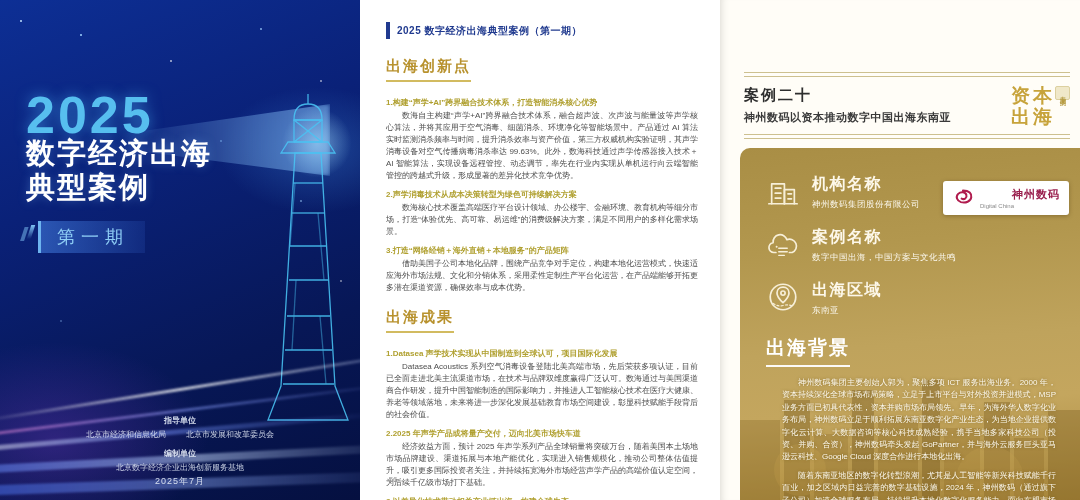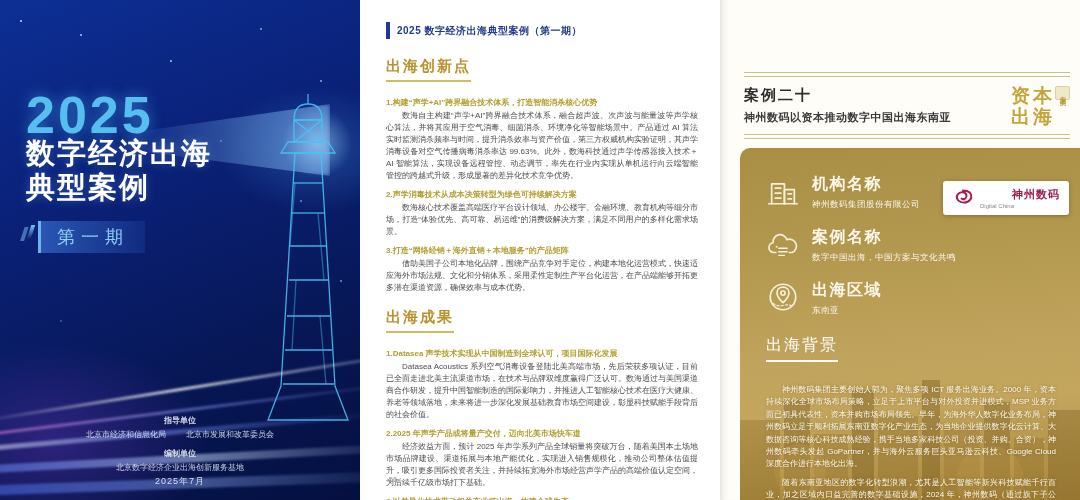--- a/index.html
+++ b/index.html
@@ -73,24 +73,24 @@
   .card-photo { position:absolute; left:0; right:0; bottom:0; opacity:.55; }
   .card-inner { position:relative; padding:26px 24px 0 26px; color:#fff; }
   .info-row { display:flex; gap:12px; margin-bottom:16px; align-items:flex-start; }
   .info-icon { flex:0 0 34px; width:34px; height:34px; }
   .info-label { font-size:16px; font-weight:bold; letter-spacing:1.5px; color:#fdf8ea; }
   .info-value { font-size:8.5px; color:rgba(255,253,245,.95); margin-top:4px; letter-spacing:.5px; }
   .logo-box { position:absolute; top:33px; right:11px; background:#fff; border-radius:3px; padding:6px 9px;
     display:flex; align-items:center; gap:6px; box-shadow:0 1px 4px rgba(60,40,0,.35); }
   .logo-name { font-size:11px; font-weight:800; color:#991d4c; letter-spacing:1px;margin-left:32px; }
   .logo-sub { font-size:6px; color:#8a8a8a; margin-top:1px; }
-  .bg-heading { display:inline-block; font-size:16px; font-weight:400; letter-spacing:2px; color:#fff;
-    border-bottom:2px solid rgba(255,255,255,.95); padding-bottom:4px; margin:2px 0 16px; }
+  .bg-heading { display:inline-block; font-size:19px; font-weight:700; letter-spacing:2px; color:#fff;
+    border-bottom:2px solid rgba(255,255,255,.95); padding-bottom:4px; margin:2px 0 4px; }
   .bg-para { font-size:8px; line-height:1.55; text-align:justify; text-indent:2em; color:#fdf9ee; margin-top:6px;
-    text-shadow:0 0 3px rgba(120,95,30,.8); }
+    text-shadow:0 0 3px rgba(120,95,30,.8);margin-left:16px; }
 </style>
 </head>
 <body>
 
 <div class="cover">
   <div class="stars"></div>
   <div class="beam"></div>
   <div class="lamp-glow"></div>
   <svg class="lighthouse" width="120" height="345" viewBox="0 0 120 345" fill="none" stroke="#49c4f4" stroke-width="1.3" opacity="0.88">
     <line x1="60" y1="6" x2="60" y2="16"></line>

